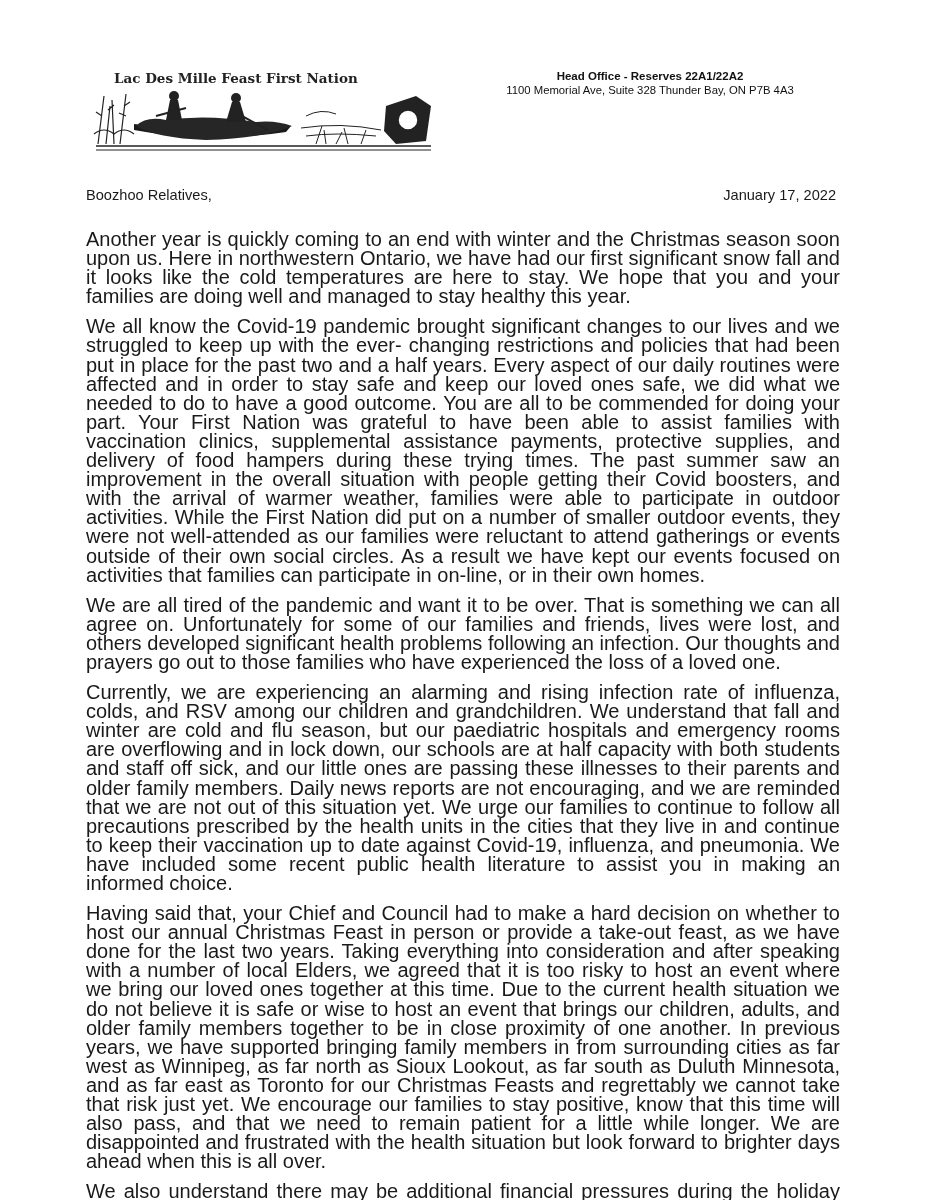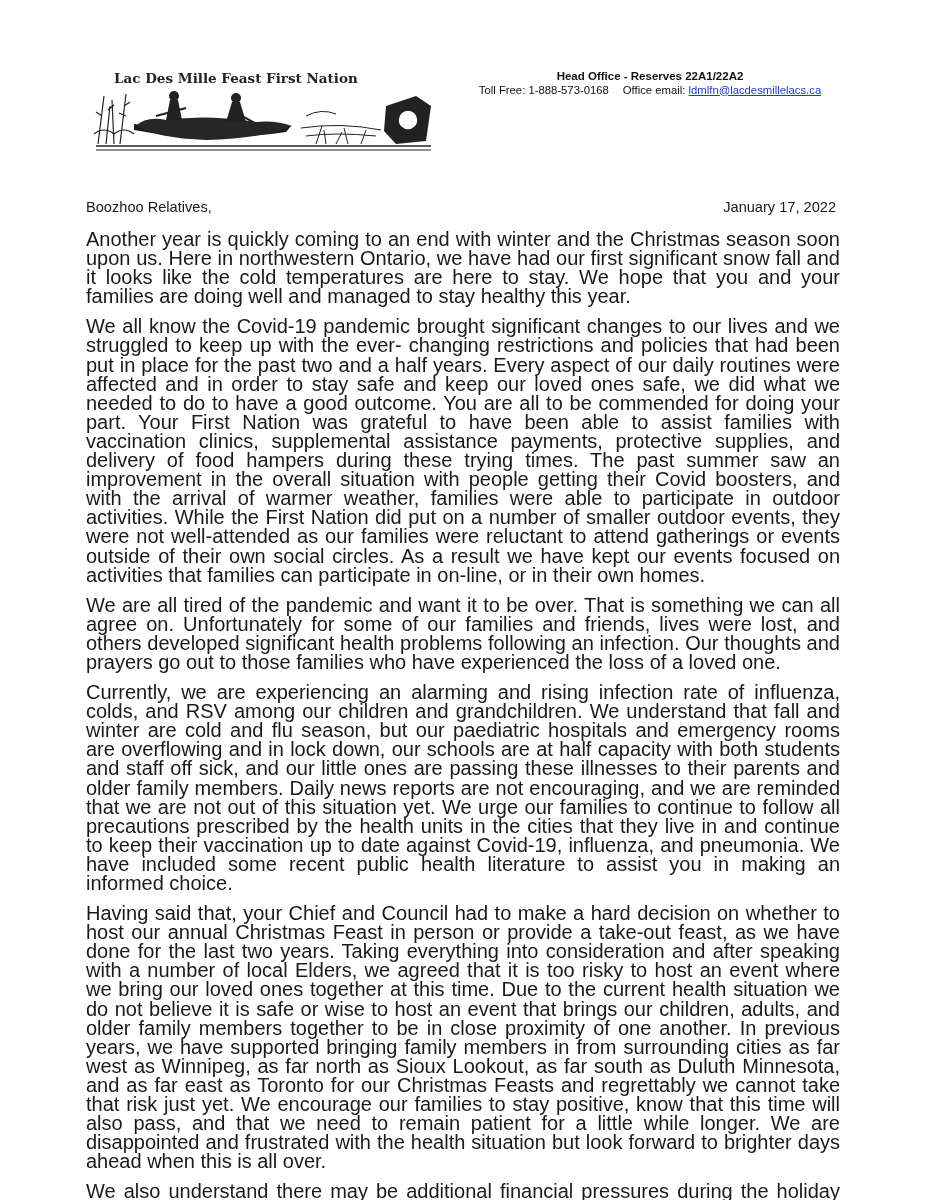--- a/index.html
+++ b/index.html
@@ -6,21 +6,21 @@
   body { width: 927px; height: 1200px; position: relative; overflow: hidden; font-family: "Liberation Sans", sans-serif; color: #1a1a1a; }
   .logo { position: absolute; left: 86px; top: 70px; width: 350px; height: 82px; }
   .logo-title { position: absolute; left: 28px; top: 0; font-family: "DejaVu Serif", serif; font-weight: bold; font-size: 13.5px; color: #222; white-space: nowrap; }
   .logo svg { position: absolute; left: 0; top: 16px; }
   .letterhead { position: absolute; left: 450px; top: 70px; width: 400px; text-align: center; font-family: Liberation Sans, sans-serif; font-size: 11.3px; line-height: 13.5px; color: #111; }
   .letterhead .bold { font-weight: bold; font-size: 11.5px; }
   .letterhead .row { white-space: nowrap; }
   .letterhead .gap { display: inline-block; width: 22px; }
   .letterhead .gap2 { display: inline-block; width: 14px; }
   .letterhead a { color: #1a3fc4; text-decoration: underline; }
-  .greeting-row { position: absolute; left: 86px; top: 187px; width: 750px; font-size: 14.6px; margin-top: 12px; }
+  .greeting-row { position: absolute; left: 86px; top: 187px; width: 750px; font-size: 14.6px; }
   .greeting-row .date { position: absolute; right: 0; top: 0; }
   .body-text { position: absolute; left: 86px; top: 230px; width: 754px; font-size: 20px; line-height: 19.1px; text-align: justify; }
   .body-text p { margin: 0 0 11px 0; }
 </style>
 </head>
 <body>
 
 <div class="logo">
   <div class="logo-title">Lac Des Mille Feast First Nation</div>
   <svg width="350" height="66" viewBox="0 0 350 66">
@@ -47,24 +47,21 @@
     </g>
     <circle cx="322" cy="34" r="10" fill="#fff" stroke="#222" stroke-width="1.5"></circle>
     <g stroke="#222" stroke-width="1" fill="none">
       <path d="M230 58 L236 40 M240 58 L238 44 M250 58 L256 46 M262 58 L258 42 M275 58 L280 44"></path>
     </g>
   </svg>
 </div>
 
 <div class="letterhead">
   <div class="row bold">Head Office - Reserves 22A1/22A2</div>
-  <div class="row">
-    <span>Toll Free: 1-888-573-0168</span><span class="gap2"></span><span>Office email:</span>
-    <a>ldmlfn@lacdesmillelacs.ca</a>
-  </div>
+  <div class="row">1100 Memorial Ave, Suite 328  Thunder Bay, ON  P7B 4A3</div>
 </div>
 
 <div class="greeting-row">
   <span>Boozhoo Relatives,</span>
   <span class="date">January 17, 2022</span>
 </div>
 
 <div class="body-text">
   <p>Another year is quickly coming to an end with winter and the Christmas season soon upon us.  Here in northwestern Ontario, we have had our first significant snow fall and it looks like the cold temperatures are here to stay. We hope that you and your families are doing well and managed to stay healthy this year.</p>
   <p>We all know the Covid-19 pandemic brought significant changes to our lives and we struggled to keep up with the ever- changing restrictions and policies that had been put in place for the past two and a half years. Every aspect of our daily routines were affected and in order to stay safe and keep our loved ones safe, we did what we needed to do to have a good outcome. You are all to be commended for doing your part. Your First Nation was grateful to have been able to assist families with vaccination clinics, supplemental assistance payments, protective supplies, and delivery of food hampers during these trying times. The past summer saw an improvement in the overall situation with people getting their Covid boosters, and with the arrival of warmer weather, families were able to participate in outdoor activities. While the First Nation did put on a number of smaller outdoor events, they were not well-attended as our families were reluctant to attend gatherings or events outside of their own social circles. As a result we have kept our events focused on activities that families can participate in on-line, or in their own homes.</p>

